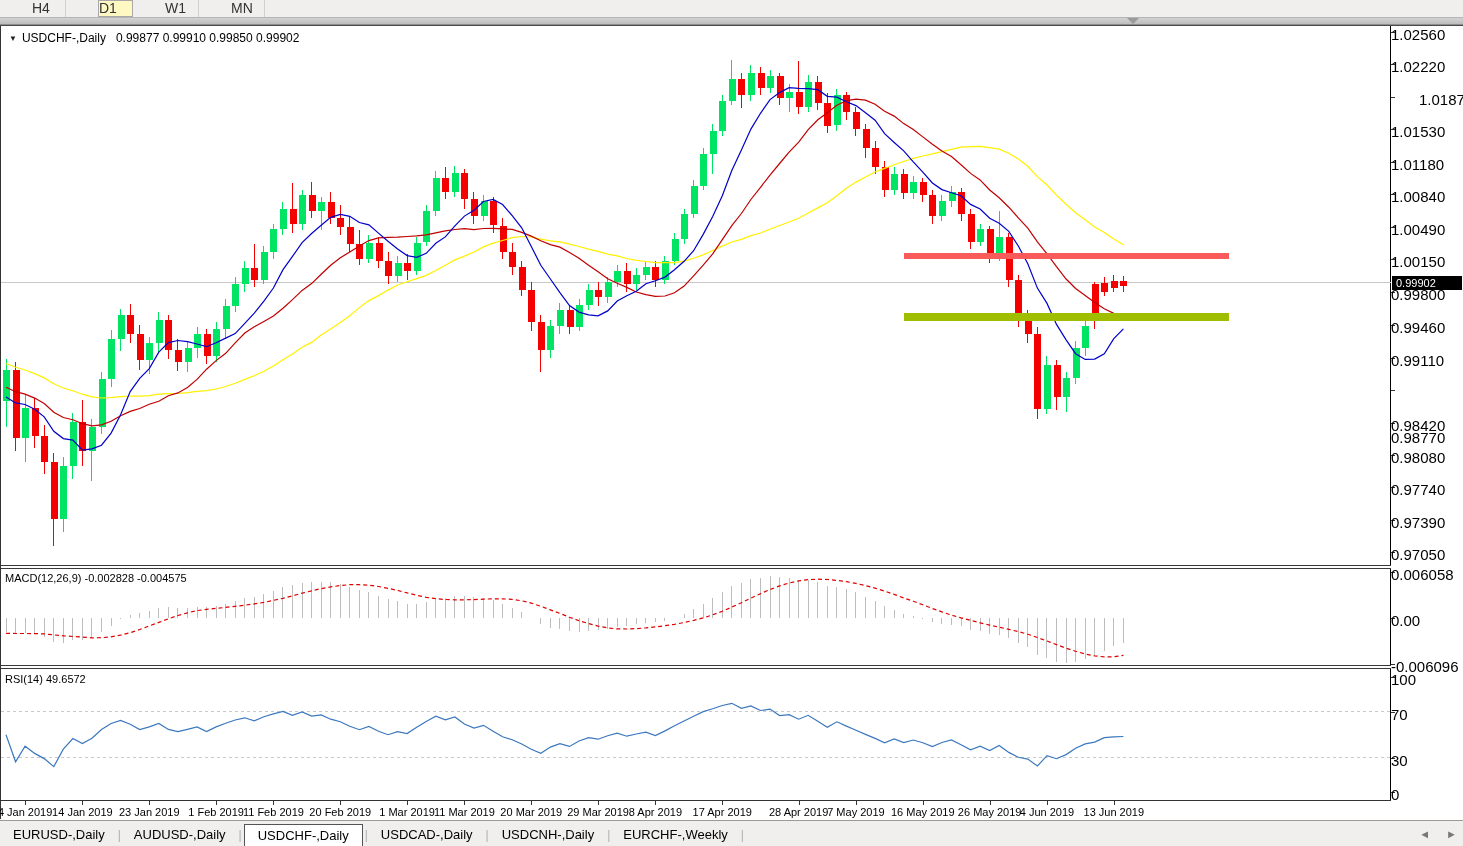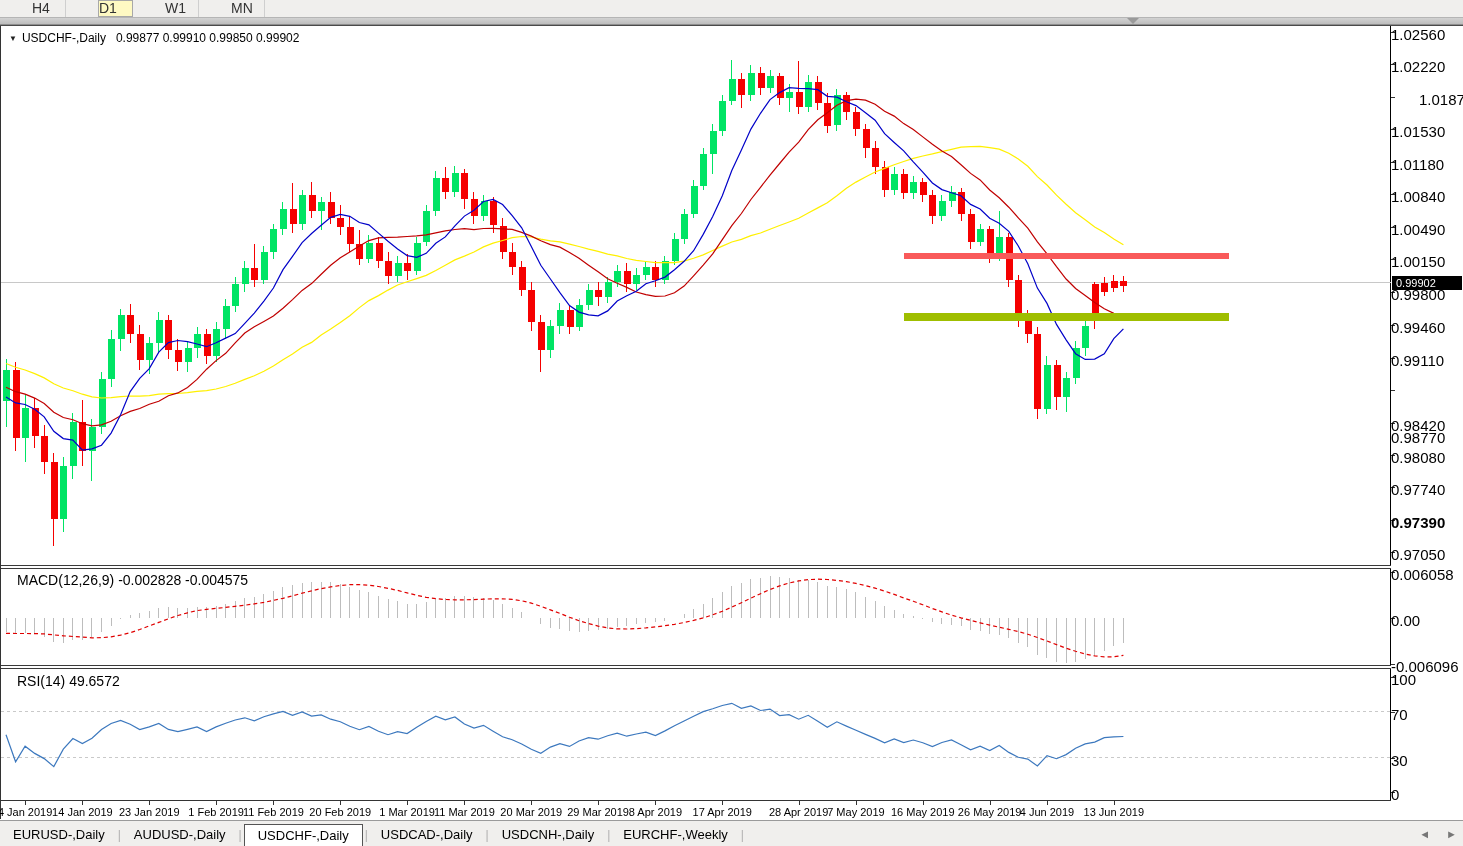--- a/index.html
+++ b/index.html
@@ -12,21 +12,21 @@
   #shiftbar{position:absolute;left:0;top:18px;width:1463px;height:6px;background:linear-gradient(#d2d2d2,#bdbdbd);border-bottom:1px solid #8e8e8e;}
   #shiftTri{position:absolute;left:1127px;top:0;width:0;height:0;border-left:6px solid transparent;border-right:6px solid transparent;border-top:6px solid #9a9a9a;}
   
   #chartArea{position:absolute;left:0;top:25px;width:1463px;height:794px;background:#fff;border-top:1px solid #4a4a4a;border-bottom:1px solid #4a4a4a;box-sizing:border-box;}
   #plot{position:absolute;left:0;top:0;width:1391px;height:793px;border-left:1px solid #333;border-right:1px solid #000;box-sizing:border-box;}
   #plot svg{position:absolute;left:0;display:block;}
   .pane-div{position:absolute;left:0;width:1390px;height:2px;background:#fff;border-top:1px solid #3a3a3a;border-bottom:1px solid #3a3a3a;}
   #titleOverlay{position:absolute;left:8px;top:5px;font-size:12px;color:#000;white-space:nowrap;}
   #titleOverlay .dd{font-size:8px;color:#222;margin-right:5px;vertical-align:1px;}
   #titleOverlay .ohlc{margin-left:10px;}
-  .ind-label{position:absolute;left:16px;font-size:14px;color:#000;white-space:nowrap;}
+  .ind-label{position:absolute;left:4px;font-size:11px;color:#000;white-space:nowrap;}
   
   #dateAxis{position:absolute;left:0;top:774px;width:1390px;height:19px;background:#fff;border-top:1px solid #333;}
   .d-tick{position:absolute;top:0;width:1px;height:4px;background:#333;}
   .d-label{position:absolute;top:5px;transform:translateX(-50%);font-size:11px;color:#000;white-space:nowrap;}
   
   #axisCol{position:absolute;left:1391px;top:0;width:72px;height:793px;background:#fff;}
   .p-tick{position:absolute;left:0;width:4px;height:1px;background:#333;}
   .p-label{position:absolute;left:0;font-size:15px;color:#000;white-space:nowrap;}
   #priceTag{position:absolute;left:1px;width:66px;height:14px;background:#000;color:#fff;font-size:11px;line-height:14px;padding-left:4px;}
   
@@ -502,21 +502,21 @@
         <div class="p-label" style="top: 326px;">0.99110</div>
         <div class="p-tick" style="top: 364px;"></div>
         <div class="p-label" style="top: 358px; margin-top: 45px;">0.98770</div>
         <div class="p-tick" style="top: 397px;"></div>
         <div class="p-label" style="top: 391px;">0.98420</div>
         <div class="p-tick" style="top: 429px;"></div>
         <div class="p-label" style="top: 423px;">0.98080</div>
         <div class="p-tick" style="top: 461px;"></div>
         <div class="p-label" style="top: 455px;">0.97740</div>
         <div class="p-tick" style="top: 494px;"></div>
-        <div class="p-label" style="top: 488px; font-weight: bold;">0.97390</div>
+        <div class="p-label" style="top: 488px;">0.97390</div>
         <div class="p-tick" style="top: 526px;"></div>
         <div class="p-label" style="top: 520px;">0.97050</div>
         <div class="p-tick" style="top: 546px;"></div>
         <div class="p-label" style="top: 540px;">0.006058</div>
         <div class="p-tick" style="top: 592px;"></div>
         <div class="p-label" style="top: 586px;">0.00</div>
         <div class="p-tick" style="top: 638px;"></div>
         <div class="p-label" style="top: 632px;">-0.006096</div>
         <div class="p-tick" style="top: 651px;"></div>
         <div class="p-label" style="top: 645px;">100</div>

